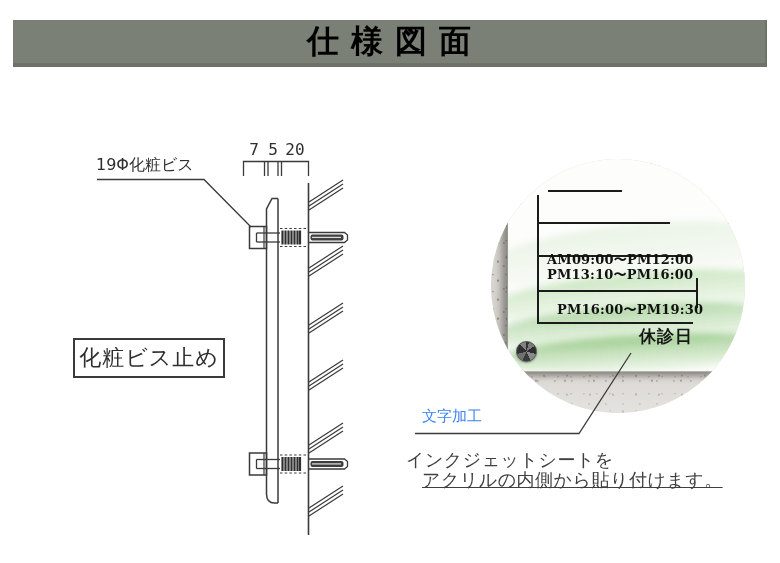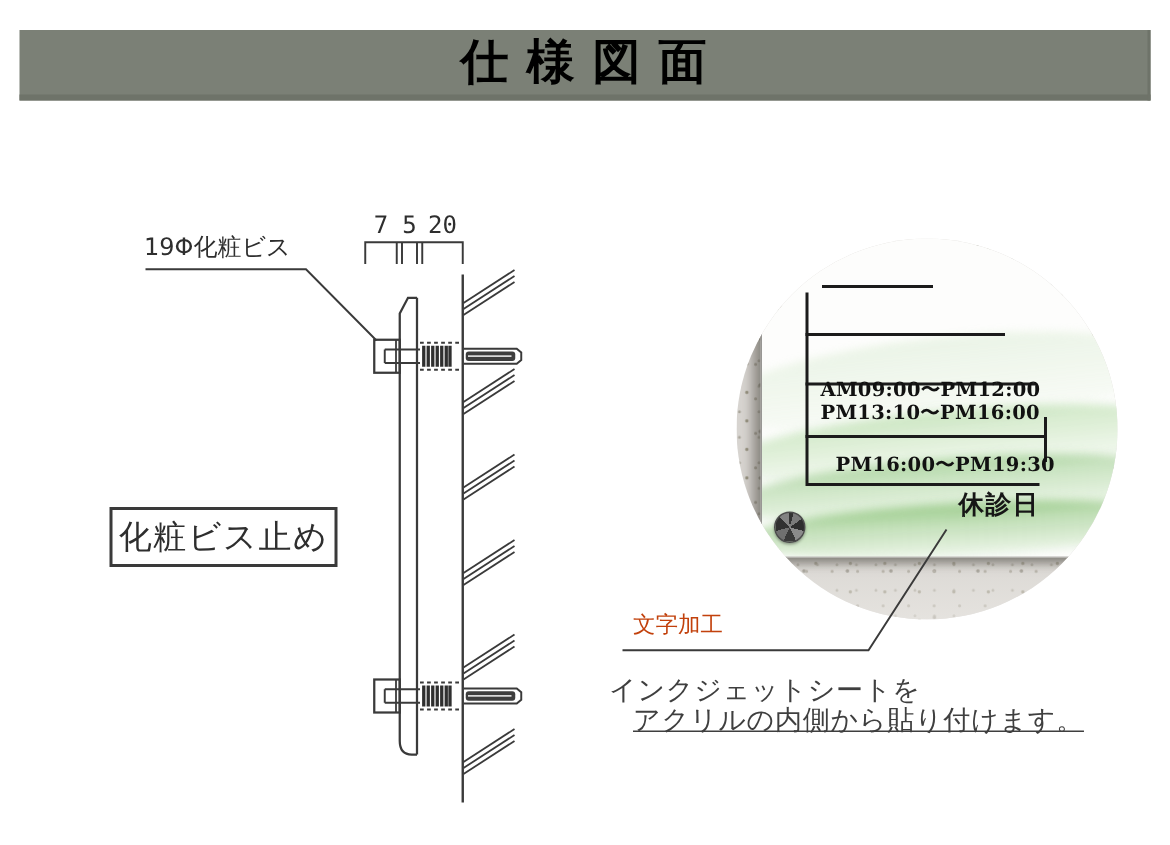--- a/index.html
+++ b/index.html
@@ -17,21 +17,21 @@
   
   .abs{position:absolute;}
   .screw-label{left:96px;top:155px;font-size:16px;color:#2e2e2e;}
   .dim{top:140px;font-size:16px;font-family:"DejaVu Sans Mono",monospace;color:#2e2e2e;
        transform:translateX(-50%);}
   .caption-box{left:73px;top:338px;width:148px;height:36px;border:2px solid #3a3a3a;
        display:flex;align-items:center;justify-content:center;}
   .caption-box span{font-size:22px;color:#2e2e2e;letter-spacing:1px;}
 
   
-  .anno-label{left:422px;top:407px;font-size:15px;color:#c2410c;}
+  .anno-label{left:422px;top:407px;font-size:15px;color:#3b82f6;}
   .note-1{left:406px;top:448px;font-size:18px;color:#3f3f3f;letter-spacing:.5px;}
   .note-2{left:422px;top:468px;font-size:18px;color:#3f3f3f;letter-spacing:.5px;text-decoration:underline;}
 
   
   .photo-circle{position:absolute;left:491px;top:159px;width:254px;height:254px;
      border-radius:50%;overflow:hidden;
      background-color:var(--wall,#d8d5d1);
      background-image:
        radial-gradient(circle at 30% 40%, #96917f 0.8px, rgba(0,0,0,0) 1.4px),
        radial-gradient(circle at 75% 65%, #a39e92 0.7px, rgba(0,0,0,0) 1.3px),

